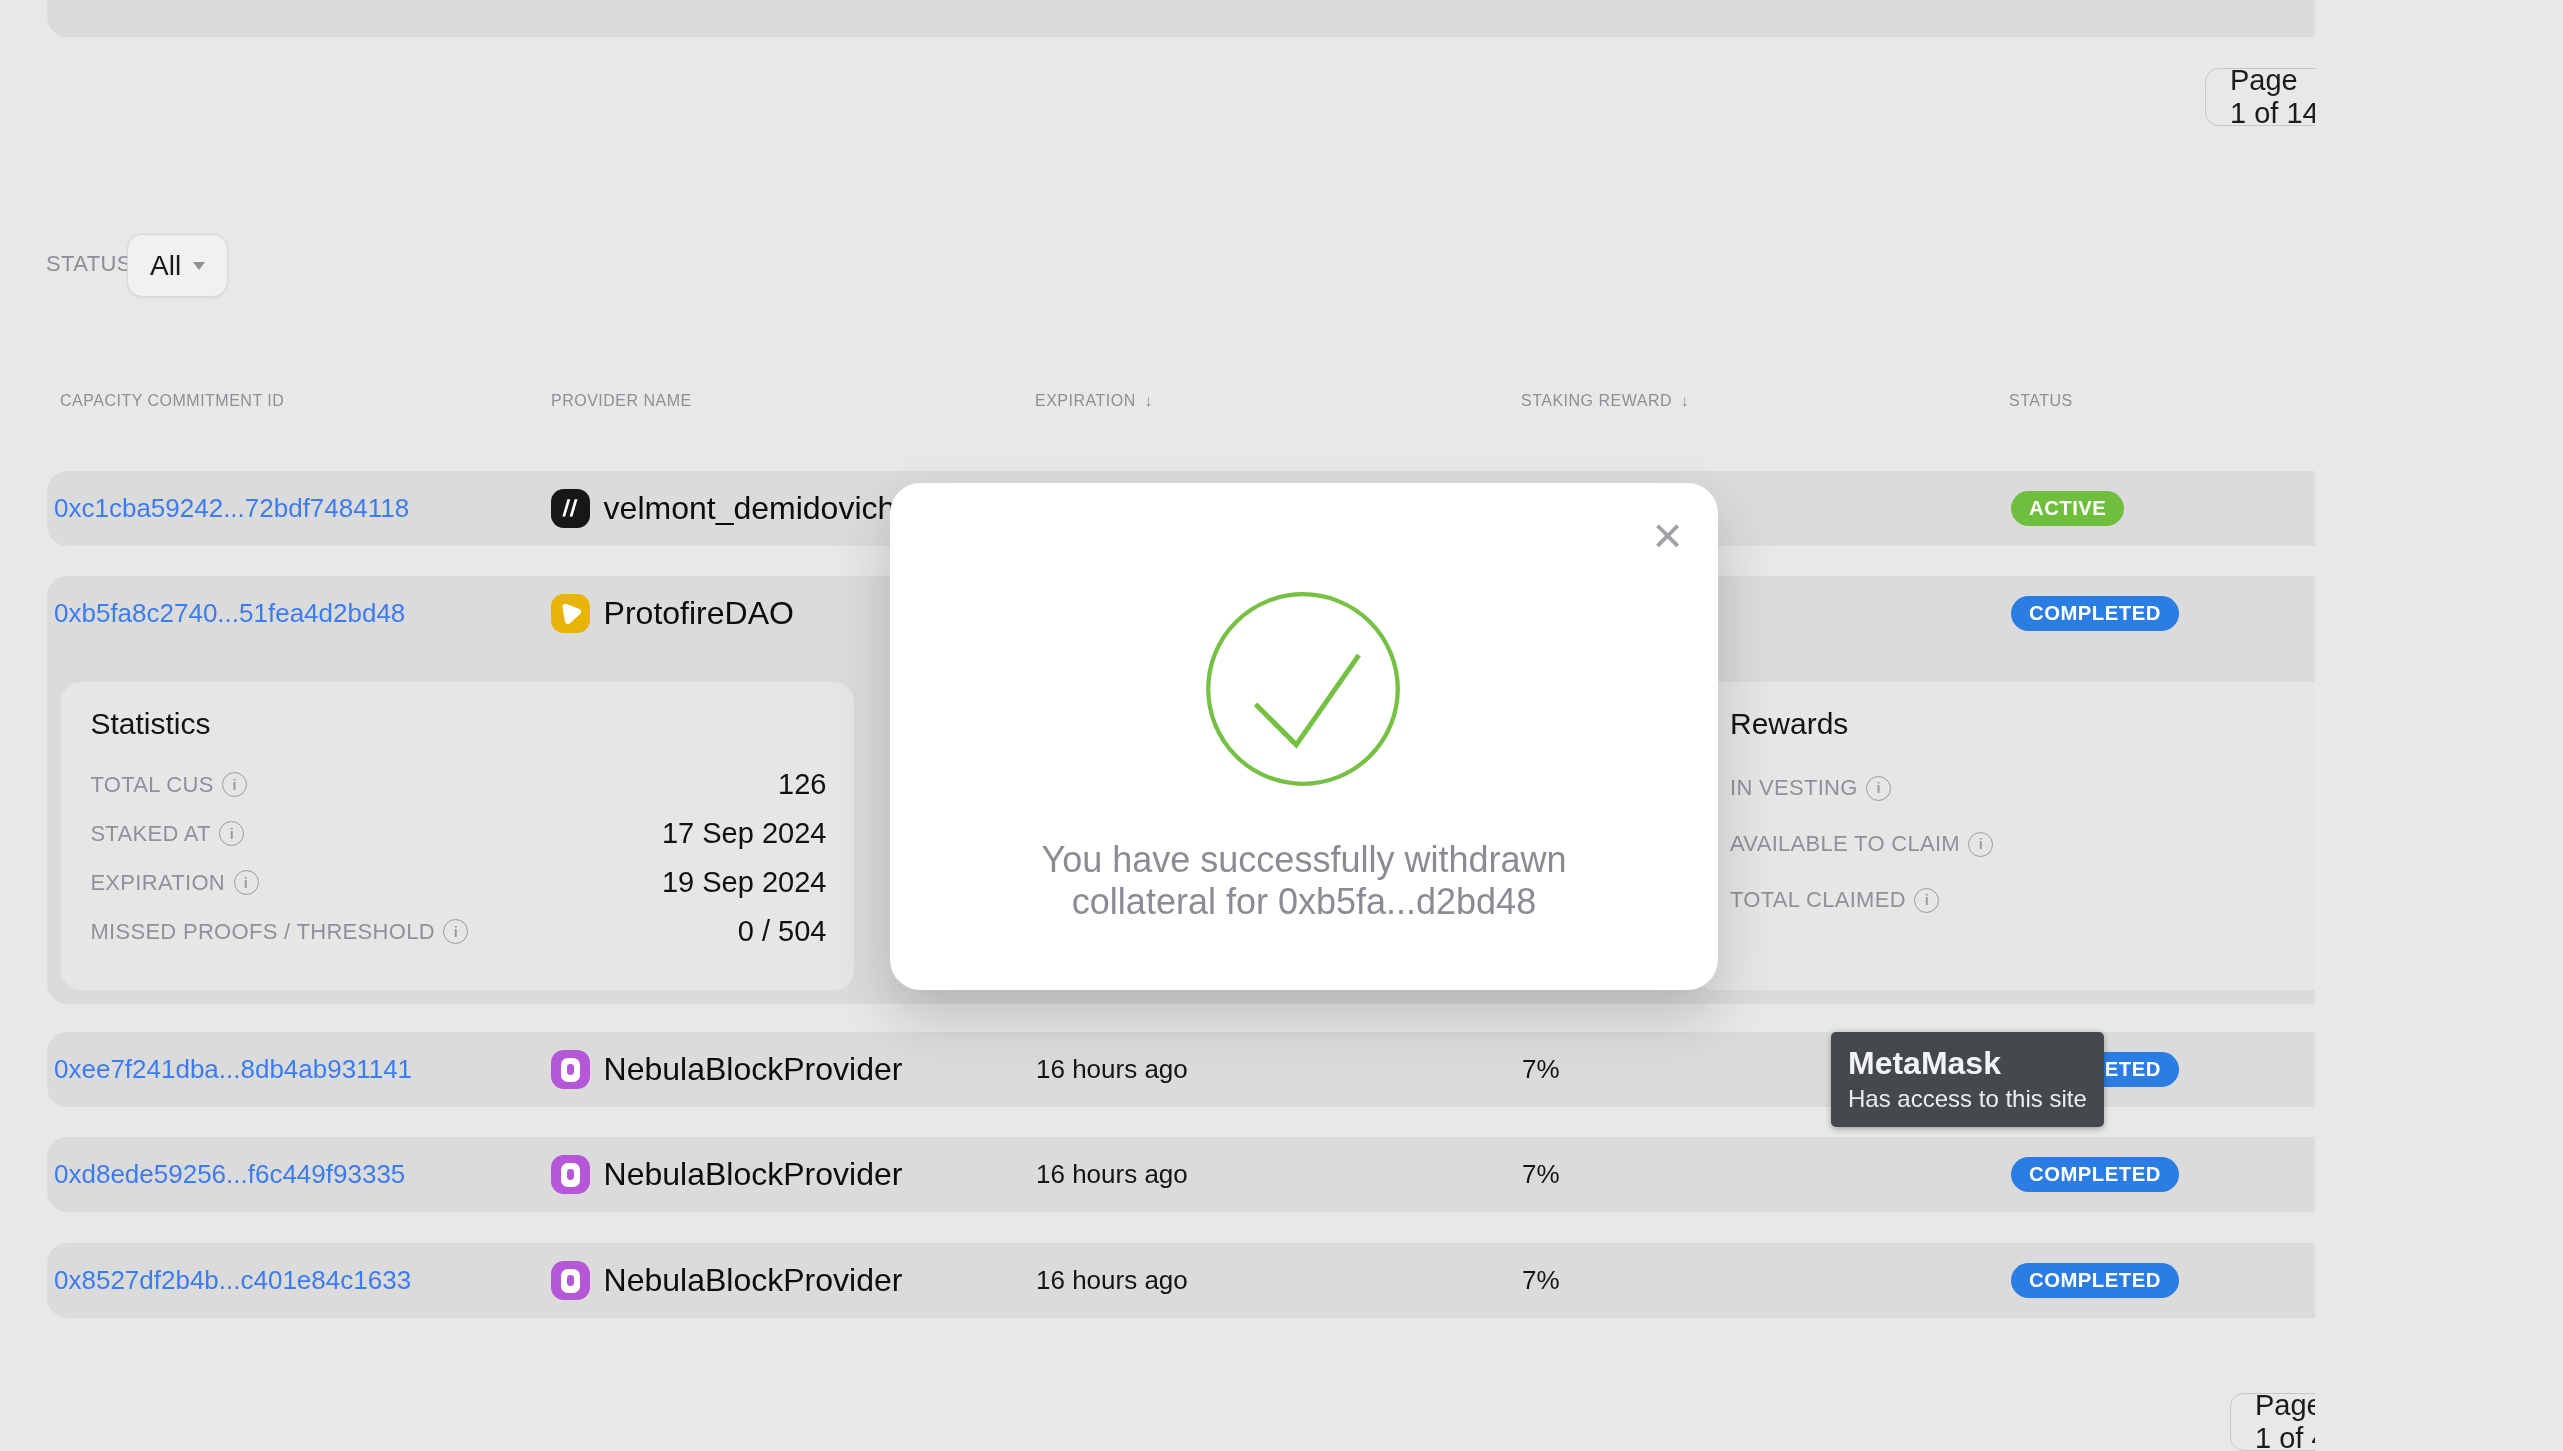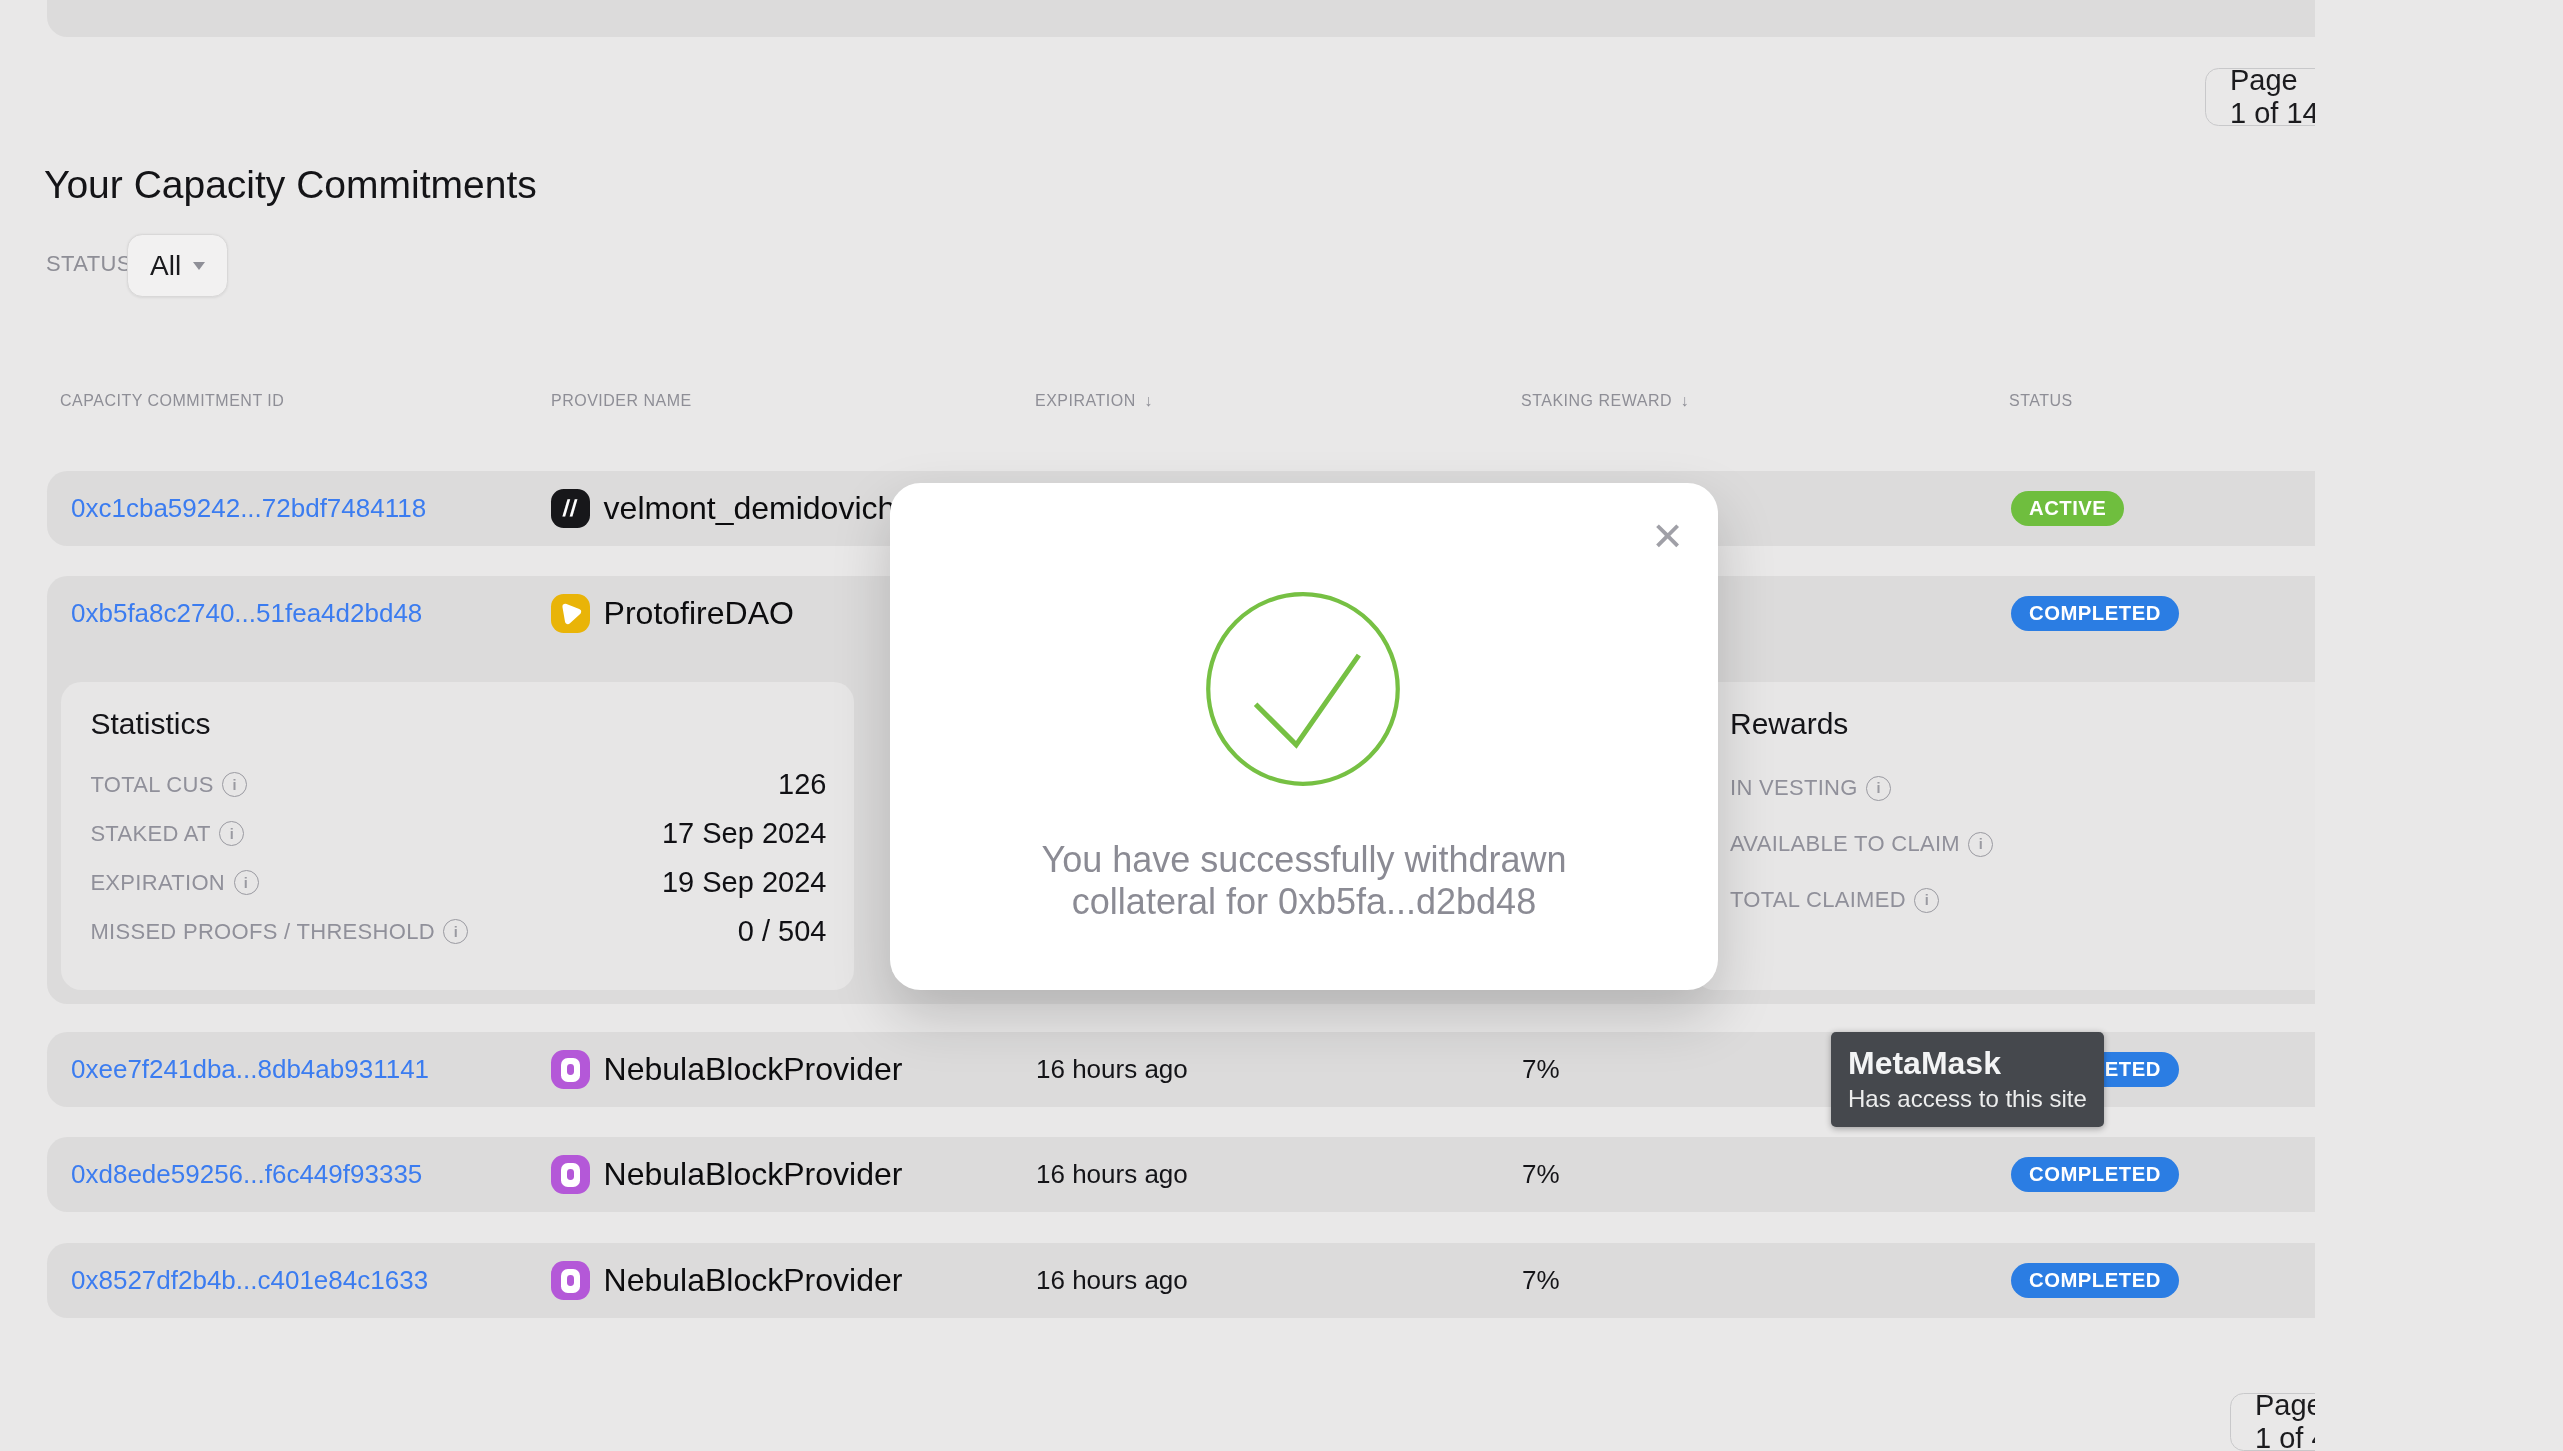--- a/index.html
+++ b/index.html
@@ -1,21 +1,21 @@
 <!DOCTYPE html>
 <html style="font-size:13.6px"><head>
 <meta charset="utf-8">
 <style>
   html,body{margin:0;padding:0;background:#e9e8e8;}
   .canvas{position:relative;width:2315px;height:1451px;overflow:hidden;
     font-family:"Liberation Sans",sans-serif;color:#17171a;background:#e9e8e8;}
   .row{position:absolute;left:47px;width:2466px;background:#dcdbdb;border-radius:20.3px;}
   .rowhead{position:absolute;left:0;top:0;width:100%;height:75px;}
   .cell{position:absolute;top:0;height:75px;display:flex;align-items:center;}
-  .cell-id{left:24px;}
+  .cell-id{left:7px;}
   .cell-provider{left:504px;}
   .cell-exp{left:989px;font-size:26px;color:#141418;}
   .cell-stake{left:1475px;font-size:26px;color:#141418;}
   .cell-status{left:1964px;}
   .link{font-size:26px;color:#3b7cf0;text-decoration:none;cursor:pointer;}
   .avatar{width:39px;height:39px;border-radius:12.7px;display:flex;align-items:center;justify-content:center;margin-right:13.6px;flex:0 0 auto;}
   .avatar-dark{background:#17171a;}
   .avatar-yellow{background:#e9b408;}
   .avatar-purple{background:#b458d8;}
   .slashes{color:#fff;font-weight:800;font-size:23px;letter-spacing:0.8px;transform:skewX(-6deg);}
@@ -85,21 +85,20 @@
   <div class="toprow-partial"></div>
 
   <div class="pgroup" style="left:2205px;top:68px;">
     <div class="pbtn">Page 1 of 14</div>
     <div class="pbtn pbtn-sq">
         <span class="tri-right"></span>
       </div>
     <div class="pbtn">Last</div>
   </div>
 
-  <div class="page-title">Your Capacity Commitments</div>
 
   <div class="filter-label">STATUS</div>
   <div class="dropdown">
     <span class="val">All</span>
     <span class="caret"></span>
   </div>
 
   <div class="th" style="left:60px;">
       <span>CAPACITY COMMITMENT ID</span>
     </div>

